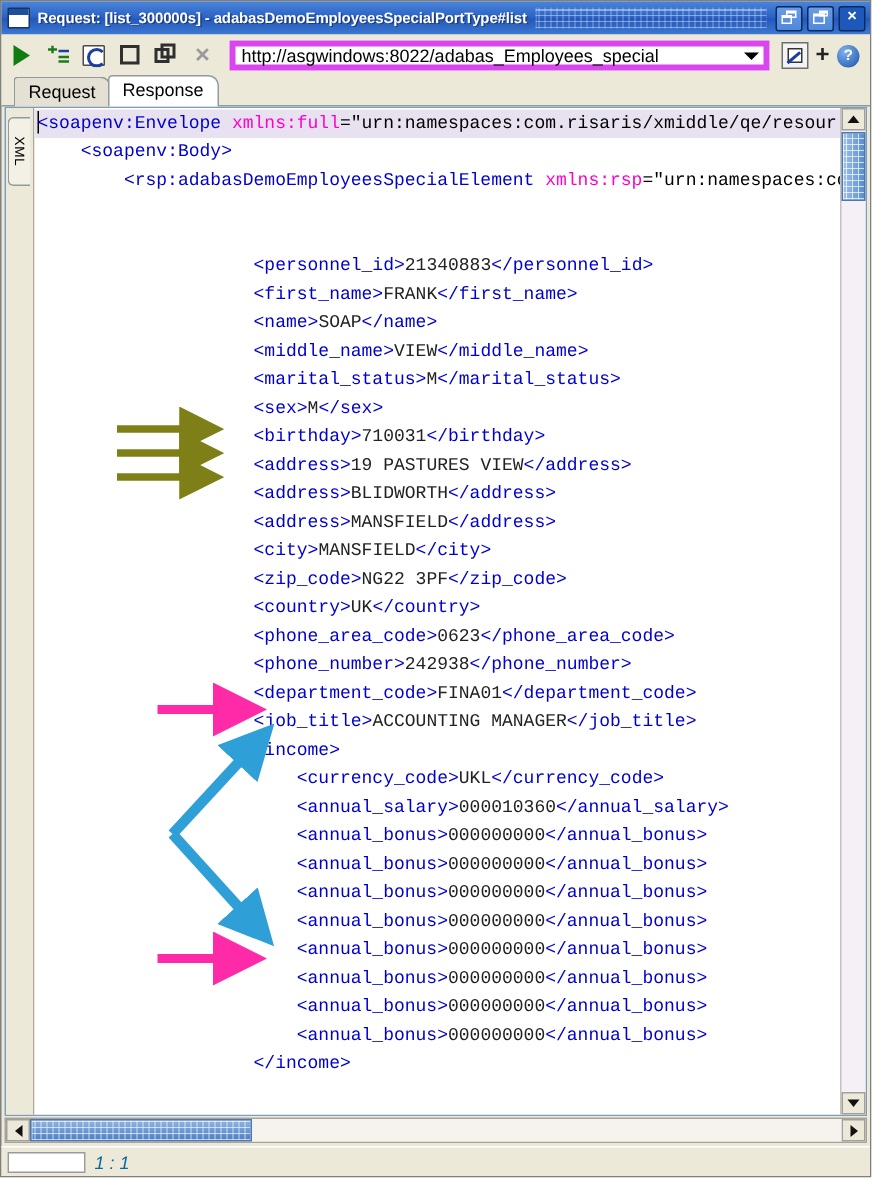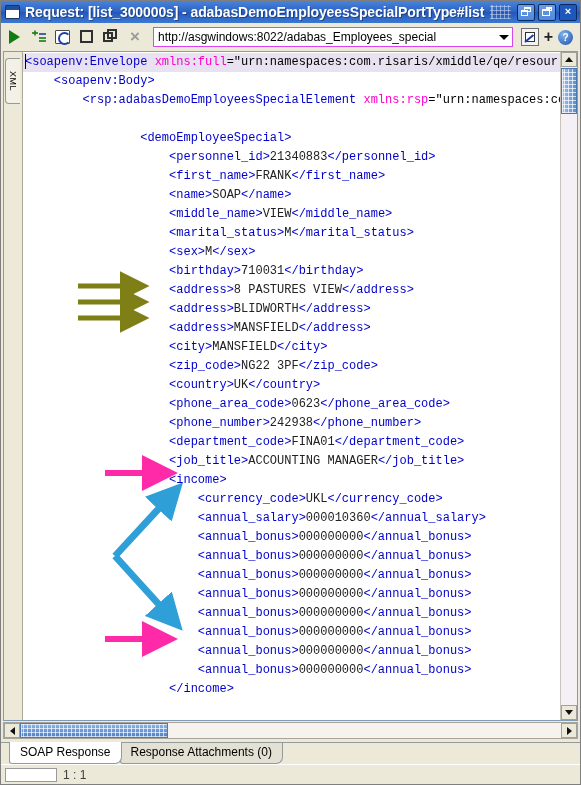--- a/index.html
+++ b/index.html
@@ -47,21 +47,21 @@
   }
   .title-icon::before {
     content: "";
     position: absolute;
     left: 0; top: 0; right: 0; height: 4px;
     background: #1e4e9c;
   }
   .title-text {
     color: #ffffff;
     font-weight: bold;
-    font-size: 14px;
+    font-size: 10px;
     white-space: nowrap;
     letter-spacing: -0.1px;
     text-shadow: 1px 1px 0 rgba(0,0,0,0.35);
   }
   .title-grip {
     flex: 1;
     height: 14px;
     margin: 0 6px;
     background-image:
       repeating-linear-gradient(0deg, rgba(255,255,255,0.55) 0 1px, transparent 1px 4px),
@@ -146,21 +146,21 @@
     border-radius:1px;
   }
   .refresh-ic::after{
     content:"";position:absolute;left:2px;top:1px;width:9px;height:9px;border:2px solid #1b3fa0;border-radius:50%;border-right-color:transparent;
   }
 
   .urlbar {
     flex: 1;
     height: 20px;
     background: #ffffff;
-    border: 1px solid #d946ef;
+    border: 4px solid #d946ef;
     box-sizing: border-box;
     display: flex;
     align-items: center;
     margin: 0 4px;
     position: relative;
   }
   .urlbar .val {
     flex:1;
     font-size: 12px;
     color: #000;
@@ -420,21 +420,21 @@
     box-sizing: border-box;
   }
   .status-text { flex: 1; color:#000; }
   .status-field {
     width: 52px; height: 14px;
     background:#fff;
     border:1px solid #9a9a9a;
     box-sizing:border-box;
     margin-right: 6px;
   }
-  .status-ratio { color:#404040; padding-right:4px; }
+  .status-ratio { color:#0369a1; padding-right:4px;font-style:italic; }
 
   
   .annot {
     position: absolute;
     left: 0; top: 0;
     width: 581px; height: 785px;
     pointer-events: none;
     z-index: 50;
   }
 </style>
@@ -488,43 +488,47 @@
       <div class="url-arrow"></div>
     </div>
 
     <div class="tool-right">
       <div class="wsdl-ic"></div>
       <div class="plus-ic">+</div>
       <div class="help-ic">?</div>
     </div>
   </div>
 
+  <div class="tabstrip">
+    <div class="tab">Request</div>
+    <div class="tab active">Response</div>
+  </div>
 
   <div class="editor-wrap">
     <div class="side-tabs">
       <div class="vtab">
         <span>XML</span>
       </div>
     </div>
 
     <div class="code-area">
       <div class="code-lines" id="code-lines">
           <div class="cl sel"><span></span><span class="tagc">&lt;soapenv:Envelope </span><span class="attrc">xmlns:full</span><span class="strc">="urn:namespaces:com.risaris/xmiddle/qe/resour</span></div>
           <div class="cl"><span>    </span><span class="tagc">&lt;soapenv:Body&gt;</span></div>
           <div class="cl"><span>        </span><span class="tagc">&lt;rsp:adabasDemoEmployeesSpecialElement </span><span class="attrc">xmlns:rsp</span><span class="strc">="urn:namespaces:com</span></div>
           <div class="cl"><span>            </span></div>
-          <div class="cl"><span>                </span><span class="tagc">&lt;demoEmployeeSpecial&gt;</span></div>
+          <div class="cl"><span>                </span></div>
           <div class="cl"><span>                    </span><span class="tagc">&lt;personnel_id&gt;</span><span class="valc">21340883</span><span class="tagc">&lt;/personnel_id&gt;</span></div>
           <div class="cl"><span>                    </span><span class="tagc">&lt;first_name&gt;</span><span class="valc">FRANK</span><span class="tagc">&lt;/first_name&gt;</span></div>
           <div class="cl"><span>                    </span><span class="tagc">&lt;name&gt;</span><span class="valc">SOAP</span><span class="tagc">&lt;/name&gt;</span></div>
           <div class="cl"><span>                    </span><span class="tagc">&lt;middle_name&gt;</span><span class="valc">VIEW</span><span class="tagc">&lt;/middle_name&gt;</span></div>
           <div class="cl"><span>                    </span><span class="tagc">&lt;marital_status&gt;</span><span class="valc">M</span><span class="tagc">&lt;/marital_status&gt;</span></div>
           <div class="cl"><span>                    </span><span class="tagc">&lt;sex&gt;</span><span class="valc">M</span><span class="tagc">&lt;/sex&gt;</span></div>
           <div class="cl"><span>                    </span><span class="tagc">&lt;birthday&gt;</span><span class="valc">710031</span><span class="tagc">&lt;/birthday&gt;</span></div>
-          <div class="cl"><span>                    </span><span class="tagc">&lt;address&gt;</span><span class="valc">8 PASTURES VIEW</span><span class="tagc">&lt;/address&gt;</span></div>
+          <div class="cl"><span>                    </span><span class="tagc">&lt;address&gt;</span><span class="valc">19 PASTURES VIEW</span><span class="tagc">&lt;/address&gt;</span></div>
           <div class="cl"><span>                    </span><span class="tagc">&lt;address&gt;</span><span class="valc">BLIDWORTH</span><span class="tagc">&lt;/address&gt;</span></div>
           <div class="cl"><span>                    </span><span class="tagc">&lt;address&gt;</span><span class="valc">MANSFIELD</span><span class="tagc">&lt;/address&gt;</span></div>
           <div class="cl"><span>                    </span><span class="tagc">&lt;city&gt;</span><span class="valc">MANSFIELD</span><span class="tagc">&lt;/city&gt;</span></div>
           <div class="cl"><span>                    </span><span class="tagc">&lt;zip_code&gt;</span><span class="valc">NG22 3PF</span><span class="tagc">&lt;/zip_code&gt;</span></div>
           <div class="cl"><span>                    </span><span class="tagc">&lt;country&gt;</span><span class="valc">UK</span><span class="tagc">&lt;/country&gt;</span></div>
           <div class="cl"><span>                    </span><span class="tagc">&lt;phone_area_code&gt;</span><span class="valc">0623</span><span class="tagc">&lt;/phone_area_code&gt;</span></div>
           <div class="cl"><span>                    </span><span class="tagc">&lt;phone_number&gt;</span><span class="valc">242938</span><span class="tagc">&lt;/phone_number&gt;</span></div>
           <div class="cl"><span>                    </span><span class="tagc">&lt;department_code&gt;</span><span class="valc">FINA01</span><span class="tagc">&lt;/department_code&gt;</span></div>
           <div class="cl"><span>                    </span><span class="tagc">&lt;job_title&gt;</span><span class="valc">ACCOUNTING MANAGER</span><span class="tagc">&lt;/job_title&gt;</span></div>
           <div class="cl"><span>                    </span><span class="tagc">&lt;income&gt;</span></div>
@@ -560,24 +564,20 @@
         <i></i>
       </div>
     <div class="hs-track">
       <div class="h-thumb"></div>
     </div>
     <div class="hs-btn right">
         <i></i>
       </div>
   </div>
 
-  <div class="bottom-tabs">
-    <div class="btab active">SOAP Response</div>
-    <div class="btab">Response Attachments (0)</div>
-  </div>
 
   <div class="statusbar">
     <div class="status-field"></div>
     <div class="status-ratio">1 : 1</div>
   </div>
 </div>
 
 <svg class="annot" viewBox="0 0 581 785">
   <defs>
     <marker id="olive-head" markerWidth="6" markerHeight="6" refX="0.5" refY="3" orient="auto">

